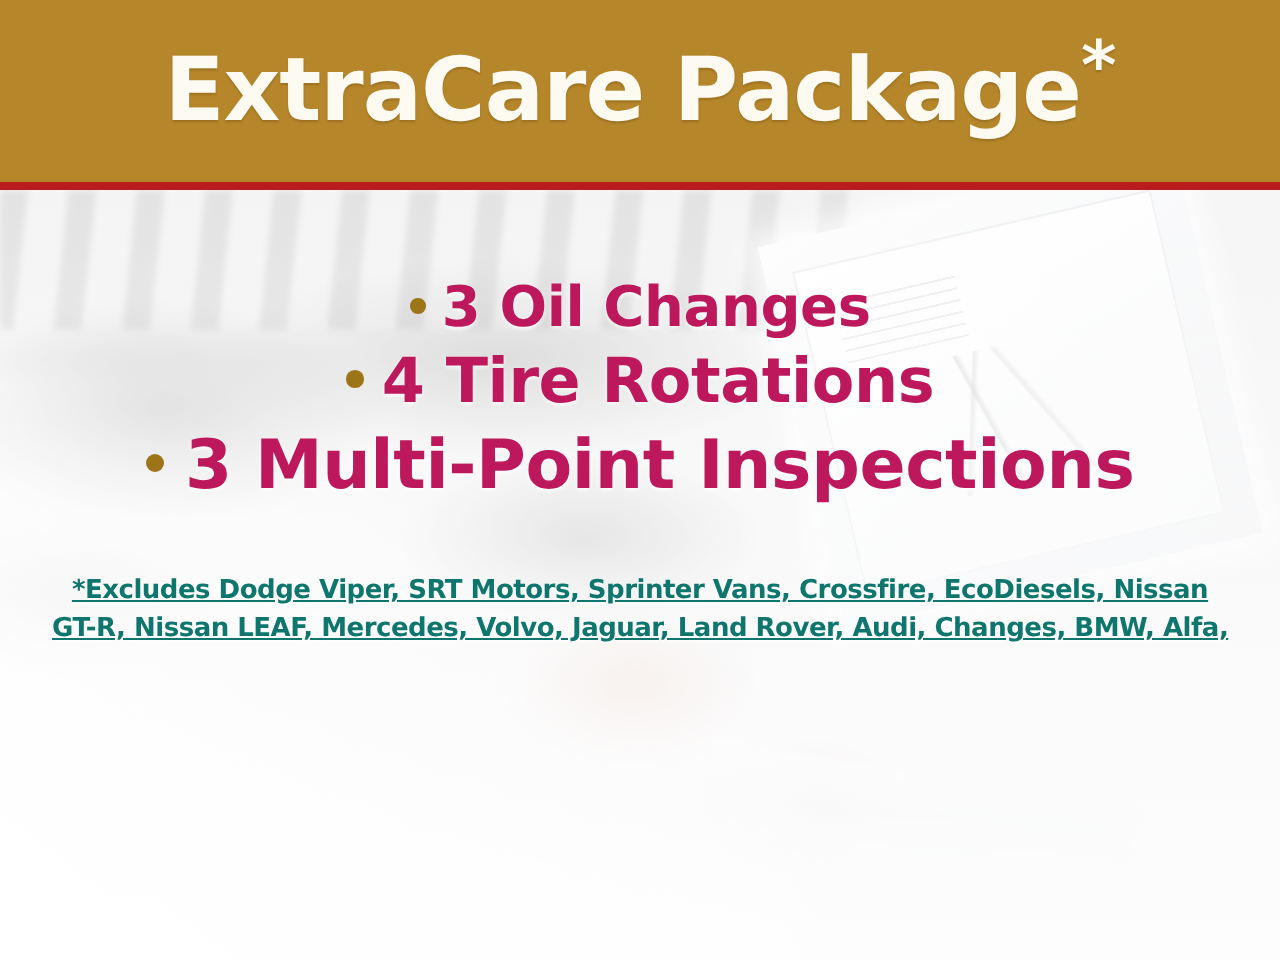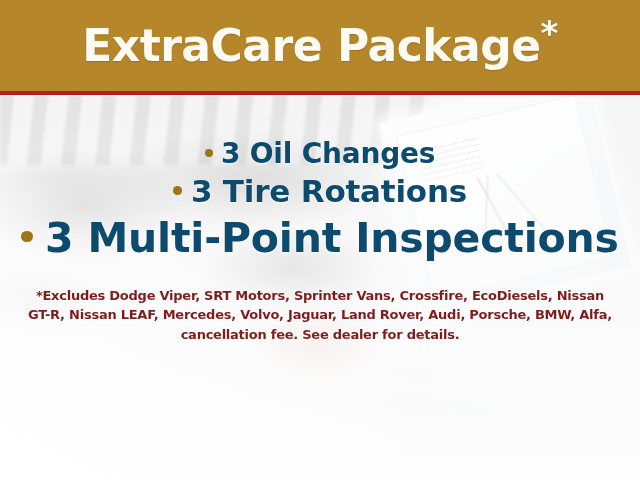--- a/index.html
+++ b/index.html
@@ -181,57 +181,58 @@
     line-height: 0;
   }
 
   
   .bullets {
     position: absolute;
     left: 0;
     top: 136px;
     width: 640px;
     text-align: center;
-    color: #0c4a6e;
+    color: #be185d;
     font-family: "DejaVu Sans", sans-serif;
     font-weight: bold;
     letter-spacing: -0.2px;
     text-shadow: 0 1px 2px rgba(255,255,255,.85);
   }
   .bullet {
     white-space: nowrap;
     line-height: 1.28;
   }
   .bullet-1 { font-size: 28px; }
   .bullet-2 { font-size: 31px; }
-  .bullet-3 { font-size: 41px; }
+  .bullet-3 { font-size: 34px; }
   .dot {
     display: inline-block;
     vertical-align: 0.22em;
     width: .28em;
     height: .28em;
     border-radius: 50%;
     background: #9b7518;
     margin-right: .30em;
   }
 
   
   .disclaimer {
     position: absolute;
     left: 26px;
     top: 286px;
     width: 588px;
     text-align: center;
-    color: #7f1d1d;
+    color: #0f766e;
     font-family: "DejaVu Sans", sans-serif;
     font-size: 13px;
     font-weight: bold;
     line-height: 19.3px;
     letter-spacing: -0.25px;
     text-shadow: 0 1px 1px rgba(255,255,255,.9);
+    text-decoration: underline;
   }
   .disclaimer .ln { white-space: nowrap; display: block; }
 </style>
 </head>
 <body>
 
 <div id="ad">
 
   <div class="bg-photo">
     <div class="bg-engine"></div>
@@ -248,23 +249,22 @@
     <div class="bg-wash"></div>
     <div class="bg-wash2"></div>
   </div>
 
   <div class="banner">
     <div class="banner-title"><span>ExtraCare Package</span><span class="star">*</span></div>
   </div>
 
   <div class="bullets">
     <div class="bullet bullet-1"><span class="dot"></span><span>3 Oil Changes</span></div>
-    <div class="bullet bullet-2"><span class="dot"></span><span>3 Tire Rotations</span></div>
+    <div class="bullet bullet-2"><span class="dot"></span><span>4 Tire Rotations</span></div>
     <div class="bullet bullet-3"><span class="dot"></span><span>3 Multi-Point Inspections</span></div>
   </div>
 
   <div class="disclaimer">
     <span class="ln">*Excludes Dodge Viper, SRT Motors, Sprinter Vans, Crossfire, EcoDiesels, Nissan</span>
-    <span class="ln">GT-R, Nissan LEAF, Mercedes, Volvo, Jaguar, Land Rover, Audi, Porsche, BMW, Alfa,</span>
-    <span class="ln">cancellation fee. See dealer for details.</span>
+    <span class="ln">GT-R, Nissan LEAF, Mercedes, Volvo, Jaguar, Land Rover, Audi, Changes, BMW, Alfa,</span>
   </div>
 
 </div>
 
 </body></html>

